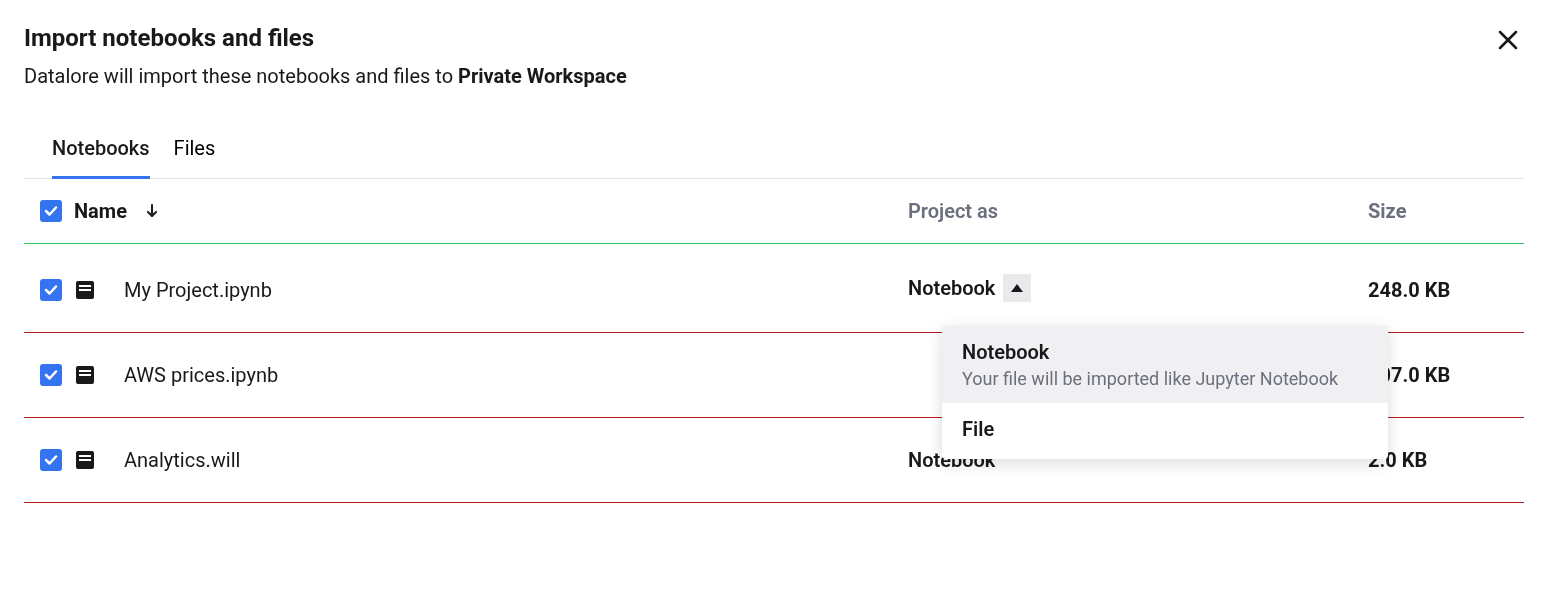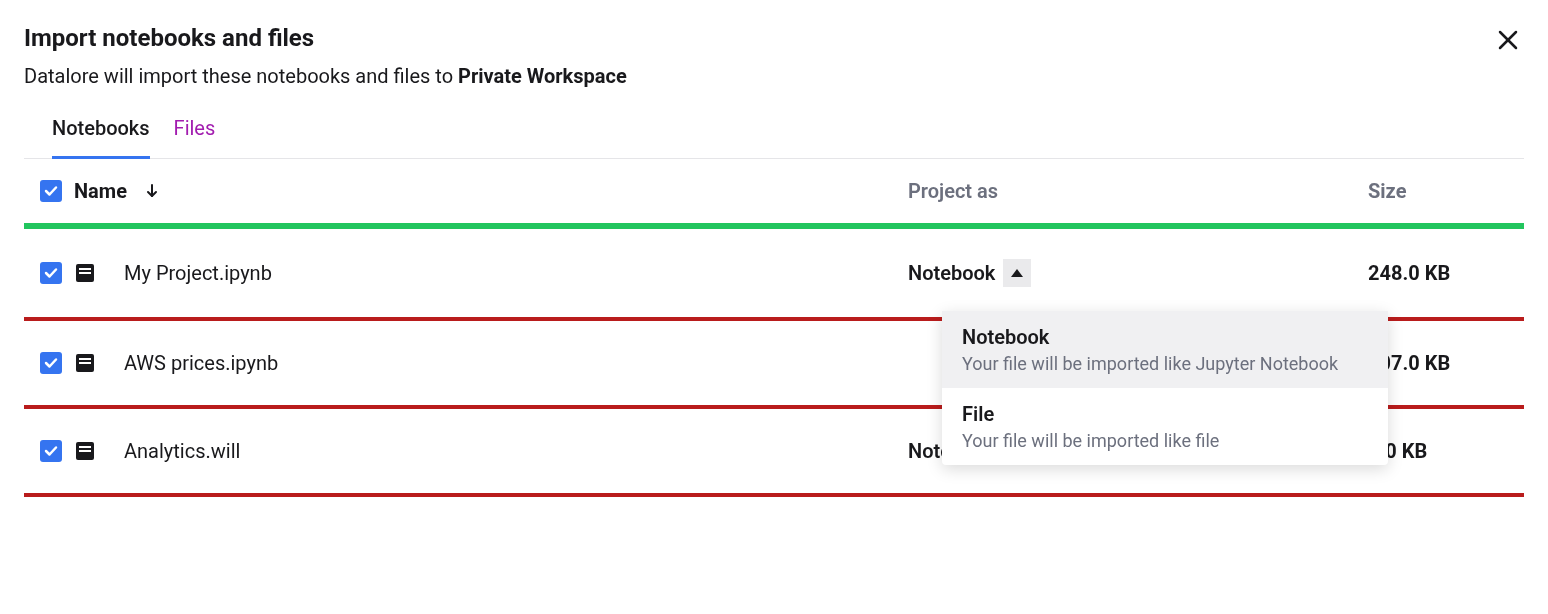--- a/index.html
+++ b/index.html
@@ -25,49 +25,49 @@
       color: #19191c;
       margin-bottom: 12px;
     }
     .close-btn {
       cursor: pointer;
       padding: 4px;
     }
     .subtitle {
       font-size: 20px;
       color: #19191c;
-      margin-bottom: 20px;
+      margin-bottom: 40px;
     }
     .subtitle .bold {
       font-weight: 700;
     }
     .tabs {
       display: flex;
       border-bottom: 1px solid #e5e5e8;
       gap: 24px;
       padding-left: 28px;
     }
     .tab {
       font-size: 20px;
       padding: 8px 0 16px 0;
       cursor: pointer;
-      color: #a21caf;
+      color: #000000;
       border-bottom: 3px solid transparent;
       margin-bottom: -1px;
     }
     .tab.active {
       color: #19191c;
       font-weight: 500;
       border-bottom: 3px solid #3574f0;
     }
     .table-header {
       display: flex;
       align-items: center;
       padding: 20px 16px;
-      border-bottom: 6px solid #22c55e;
+      border-bottom: 1px solid #22c55e;
     }
     .col-name {
       flex: 1;
       display: flex;
       align-items: center;
       gap: 12px;
     }
     .col-import {
       width: 460px;
       color: #6c707e;
@@ -94,23 +94,23 @@
       align-items: center;
       justify-content: center;
       cursor: pointer;
       flex-shrink: 0;
     }
     .sort-arrow {
       margin-left: 6px;
     }
     .table-row {
       display: flex;
-      align-items: center;
+      align-items: flex-end;
       padding: 30px 16px;
-      border-bottom: 4px solid #b91c1c;
+      border-bottom: 1px solid #b91c1c;
       position: relative;
     }
     .file-icon {
       width: 22px;
       height: 22px;
       flex-shrink: 0;
     }
     .filename {
       font-size: 20px;
       color: #19191c;
@@ -234,21 +234,20 @@
   <div class="col-size size-value">248.0 KB</div>
 </div>
 
 <div class="dropdown">
   <div class="dropdown-item highlighted">
     <div class="dropdown-item-title">Notebook</div>
     <div class="dropdown-item-desc">Your file will be imported like Jupyter Notebook</div>
   </div>
   <div class="dropdown-item">
     <div class="dropdown-item-title">File</div>
-    <div class="dropdown-item-desc">Your file will be imported like file</div>
   </div>
 </div>
 </div>
 
 <div class="table-row">
   <div class="col-name">
     <div class="checkbox">
       <svg width="14" height="14" viewBox="0 0 14 14" fill="none" stroke="#fff" stroke-width="2.5" stroke-linecap="round" stroke-linejoin="round">
         <polyline points="2,7 5.5,10.5 12,3.5"></polyline>
       </svg>

